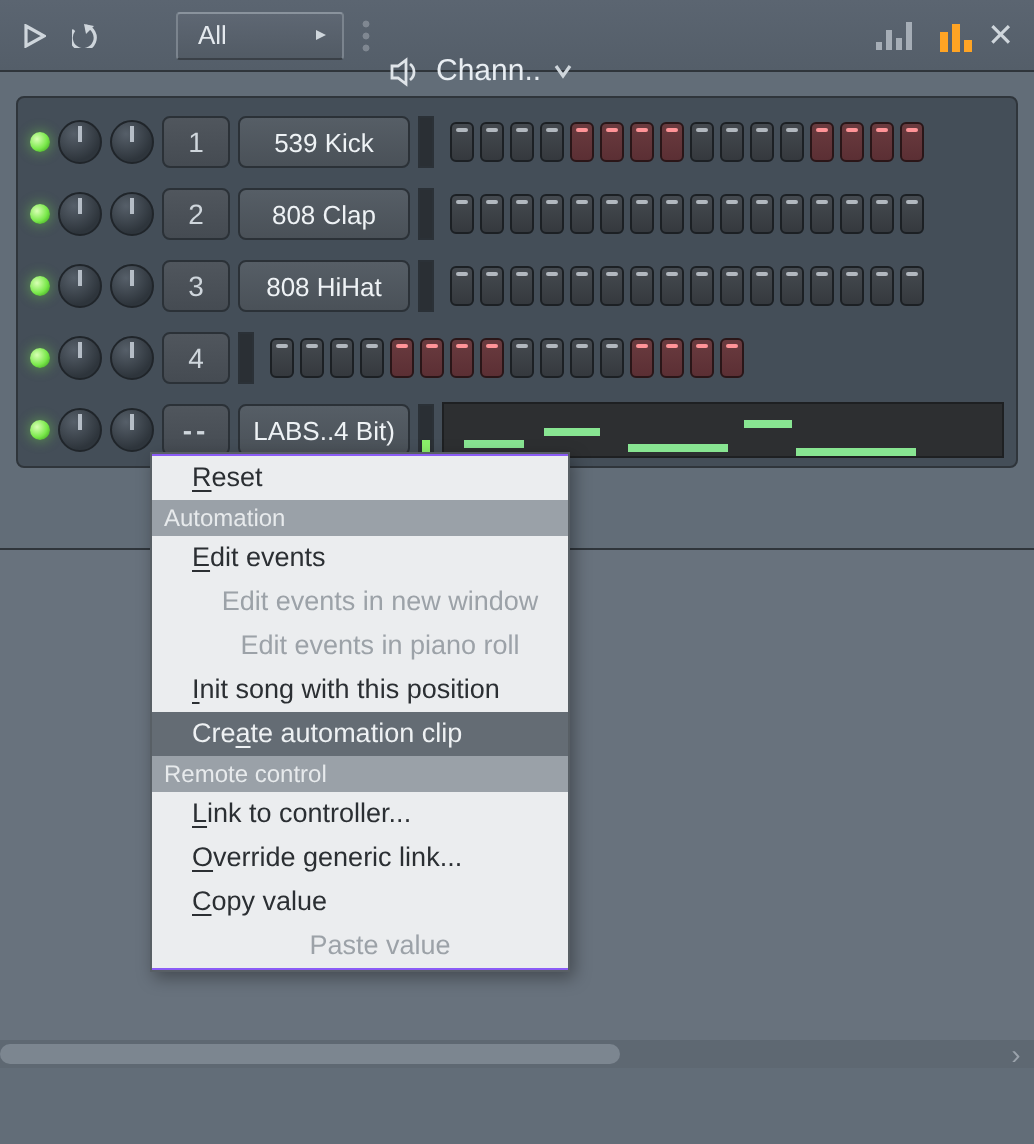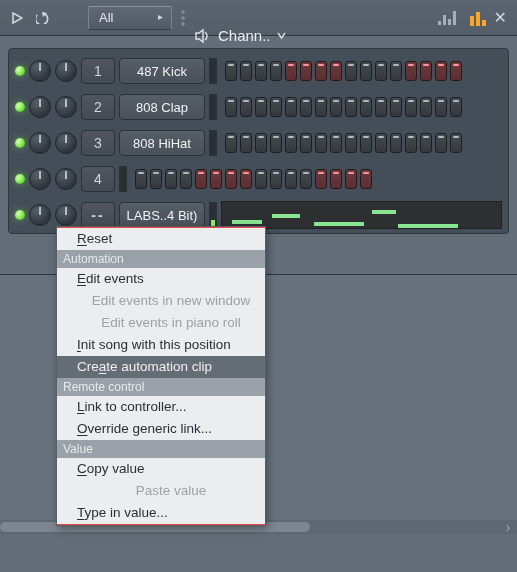--- a/index.html
+++ b/index.html
@@ -189,23 +189,23 @@
   }
   .hscroll .rarrow{
     position:absolute; right:2px; top:0; bottom:0;
     display:flex;align-items:center;justify-content:center;
     width:14px;color:#9aa2ab;
   }
 
   
   .ctx {
     position:absolute;
-    left:56px; top:226px;
+    left:75px; top:226px;
     width:210px;
-    background:#ef4444;
+    background:#8b5cf6;
     border:1px solid #585f65;
     box-shadow: 2px 3px 8px rgba(0,0,0,.35);
     z-index:10;
     font-size:13.5px;
     color:#2b2f33;
     padding:1px 0;
   }
   .ctx .item {
     height:22px; line-height:22px;
     padding-left:20px;
@@ -279,21 +279,21 @@
   <div class="close-x" title="Close">✕</div>
 </div>
 
 <div class="rack-outer">
   <div class="rack" id="rack">
       <div class="ch-row">
         <div class="led"></div>
         <div class="knob"></div>
         <div class="knob"></div>
         <div class="num-box">1</div>
-        <div class="name-box">487 Kick</div>
+        <div class="name-box">539 Kick</div>
         <div class="vu"></div>
         <div class="steps">
           <div class="step"></div>
           <div class="step"></div>
           <div class="step"></div>
           <div class="step"></div>
           <div class="step on"></div>
           <div class="step on"></div>
           <div class="step on"></div>
           <div class="step on"></div>
@@ -413,17 +413,15 @@
     <div class="item"><span class="underline">R</span>eset</div>
     <div class="section">Automation</div>
     <div class="item"><span class="underline">E</span>dit events</div>
     <div class="item disabled">Edit events in new window</div>
     <div class="item disabled">Edit events in piano roll</div>
     <div class="item"><span class="underline">I</span>nit song with this position</div>
     <div class="item hl">Cre<span class="underline">a</span>te automation clip</div>
     <div class="section">Remote control</div>
     <div class="item"><span class="underline">L</span>ink to controller...</div>
     <div class="item"><span class="underline">O</span>verride generic link...</div>
-    <div class="section">Value</div>
     <div class="item"><span class="underline">C</span>opy value</div>
     <div class="item disabled">Paste value</div>
-    <div class="item"><span class="underline">T</span>ype in value...</div>
   </div>
 
 </body></html>

